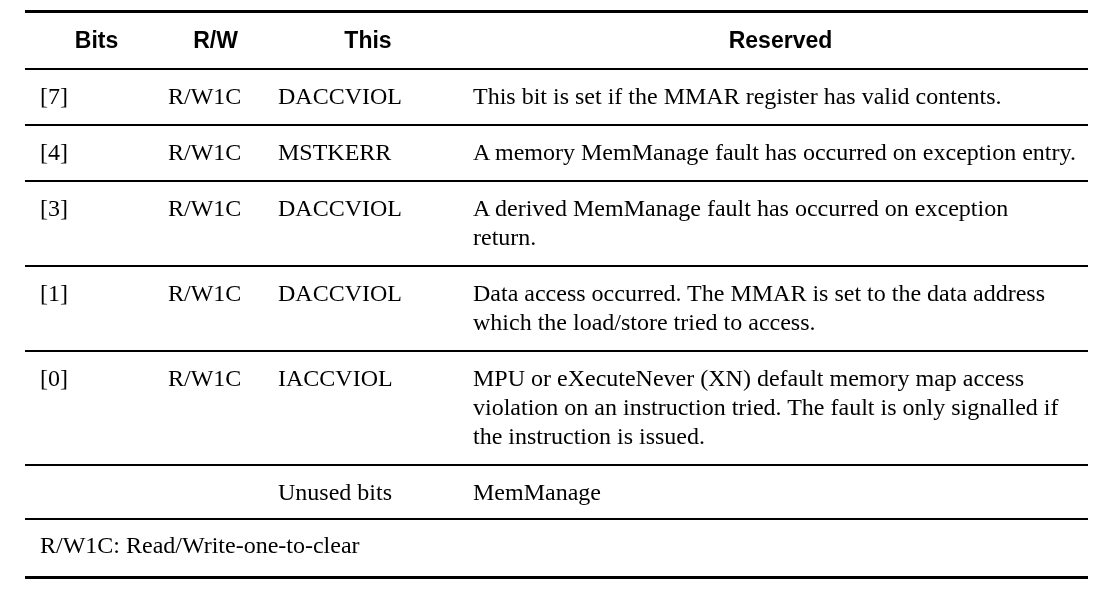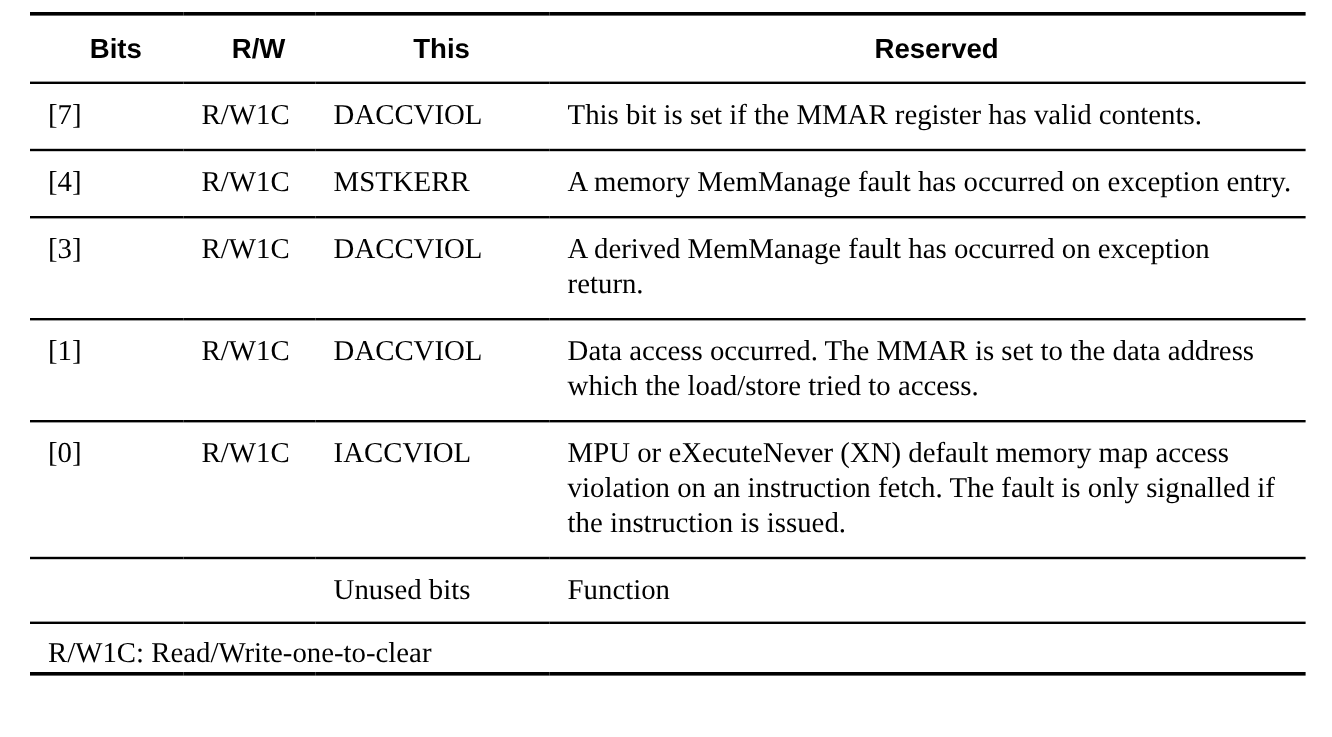--- a/index.html
+++ b/index.html
@@ -79,21 +79,21 @@
 
   
   tr.row-short td { padding-bottom: 13px; }
 
   
   tr.unused-row td { padding-bottom: 11px; }
 
   
   tr.footnote-row td {
     padding-top: 11px;
-    padding-bottom: 0;
+    padding-bottom: 16px;
   }
 
   .empty-cell { font-size: 0; line-height: 0; }
 </style>
 </head>
 <body>
 
 <div class="page">
 
   <table class="reg-table">
@@ -140,28 +140,28 @@
         <td class="cell-bits">[1]</td>
         <td class="cell-rw">R/W1C</td>
         <td class="cell-name">DACCVIOL</td>
         <td class="cell-function">Data access occurred. The MMAR is set to the data address which the load/store tried to access.</td>
       </tr>
 
       <tr>
         <td class="cell-bits">[0]</td>
         <td class="cell-rw">R/W1C</td>
         <td class="cell-name">IACCVIOL</td>
-        <td class="cell-function">MPU or eXecuteNever (XN) default memory map access violation on an instruction fetch. The fault is only signalled if the instruction is issued.</td>
+        <td class="cell-function">MPU or eXecuteNever (XN) default memory map access violation on an instruction tried. The fault is only signalled if the instruction is issued.</td>
       </tr>
 
       <tr class="unused-row">
         <td class="cell-bits empty-cell"></td>
         <td class="cell-rw empty-cell"></td>
         <td class="cell-name">Unused bits</td>
-        <td class="cell-function">Function</td>
+        <td class="cell-function">MemManage</td>
       </tr>
 
       <tr class="footnote-row">
         <td colspan="4">R/W1C: Read/Write-one-to-clear</td>
       </tr>
 
     </tbody>
   </table>
 
 </div>

